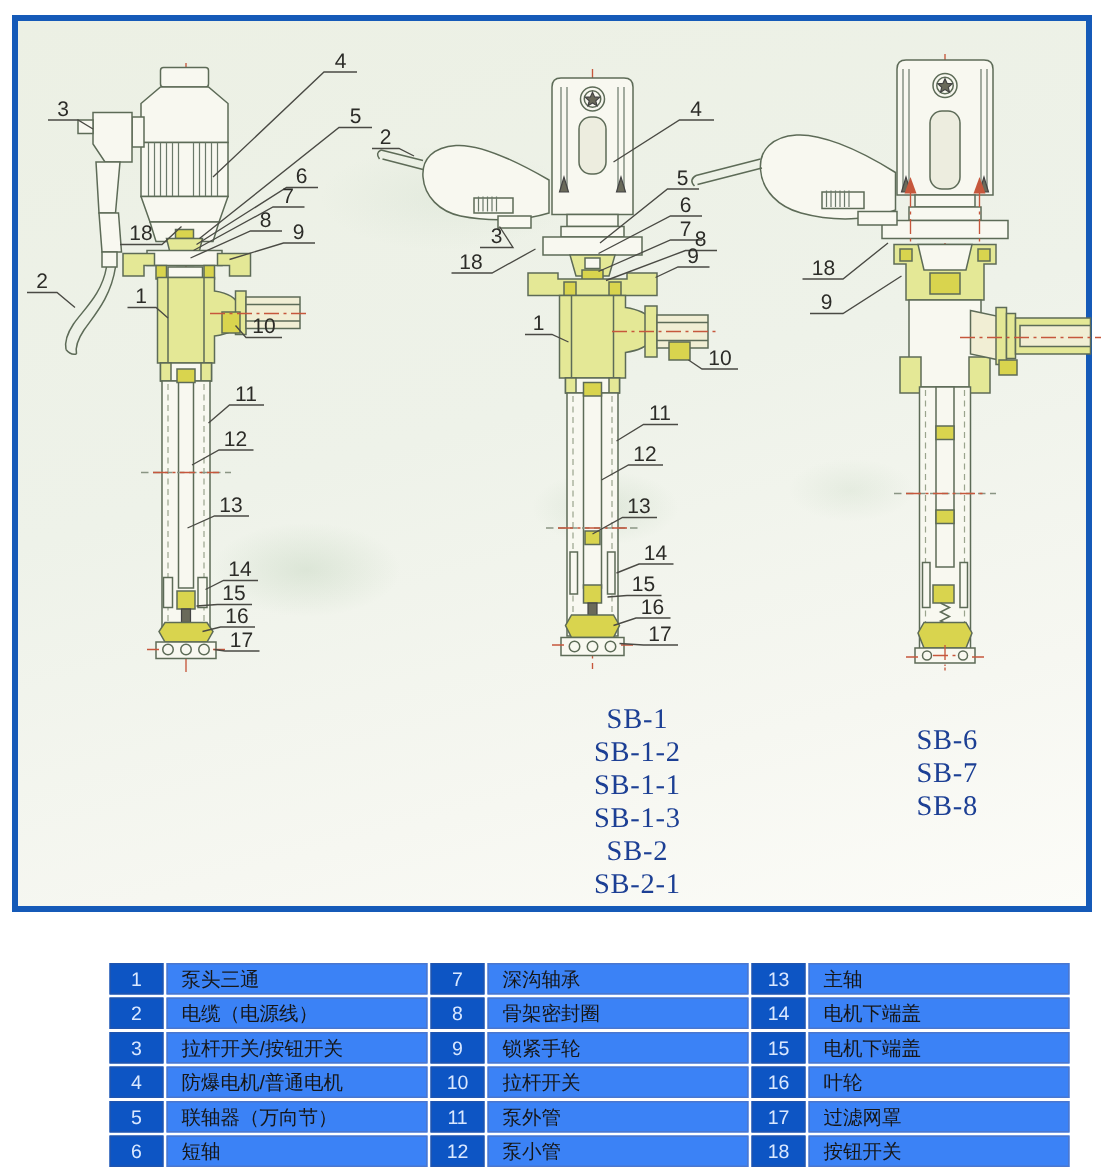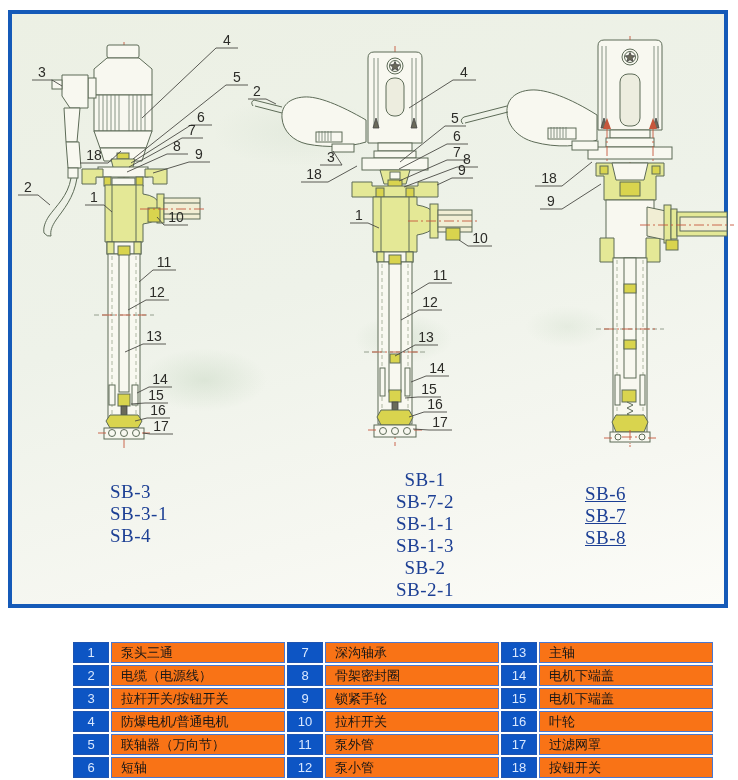--- a/index.html
+++ b/index.html
@@ -31,21 +31,21 @@
   .arw{fill:#c6573c;stroke:none;}
   .co{font:14px "Liberation Sans",sans-serif;fill:#2c2c28;text-anchor:middle;}
   
   .models{position:absolute;color:#1c3f94;font:19px "Liberation Serif",serif;
           line-height:22px;letter-spacing:0.5px;}
   .models div{white-space:nowrap;}
   
   table.parts{position:absolute;left:71px;top:640px;border-collapse:separate;border-spacing:2px;}
   table.parts td{height:17px;line-height:17px;font-size:13px;}
   td.num{width:32px;background:#0d55c4;color:#d9e8ff;text-align:center;border:1px solid #1e54b0;}
-  td.lbl{width:163px;background:#f97316;color:#161616;border:1px solid #4a77cf;padding:0 0 0 9px;}
+  td.lbl{width:163px;background:#3b82f6;color:#161616;border:1px solid #4a77cf;padding:0 0 0 9px;}
 </style>
 </head>
 <body>
 
 <div class="screen">
 
   <div class="panel">
     <svg width="738" height="612" viewBox="0 0 738 612">
 
       <g>
@@ -314,34 +314,29 @@
 
         <g>
           <path class="ldr" d="M535,186 H562 L592,162"></path>
           <path class="ldr" d="M540,209 H562 L601,184"></path>
         </g>
         <text class="co" x="549" y="183">18</text>
         <text class="co" x="551" y="206">9</text>
       </g>
     </svg>
 
-    <div class="models" style="left:98px;top:467px;">
-      <div>SB-3</div>
-      <div>SB-3-1</div>
-      <div>SB-4</div>
-    </div>
     <div class="models" style="left:384px;top:455px;text-align:center;">
       <div>SB-1</div>
-      <div>SB-7-2</div>
+      <div>SB-1-2</div>
       <div>SB-1-1</div>
       <div>SB-1-3</div>
       <div>SB-2</div>
       <div>SB-2-1</div>
     </div>
-    <div class="models" style="left:573px;top:469px;text-decoration:underline;">
+    <div class="models" style="left:599px;top:469px;">
       <div>SB-6</div>
       <div>SB-7</div>
       <div>SB-8</div>
     </div>
   </div>
 
   <table class="parts">
     <tbody>
         <tr>
       <td class="num">1</td>

